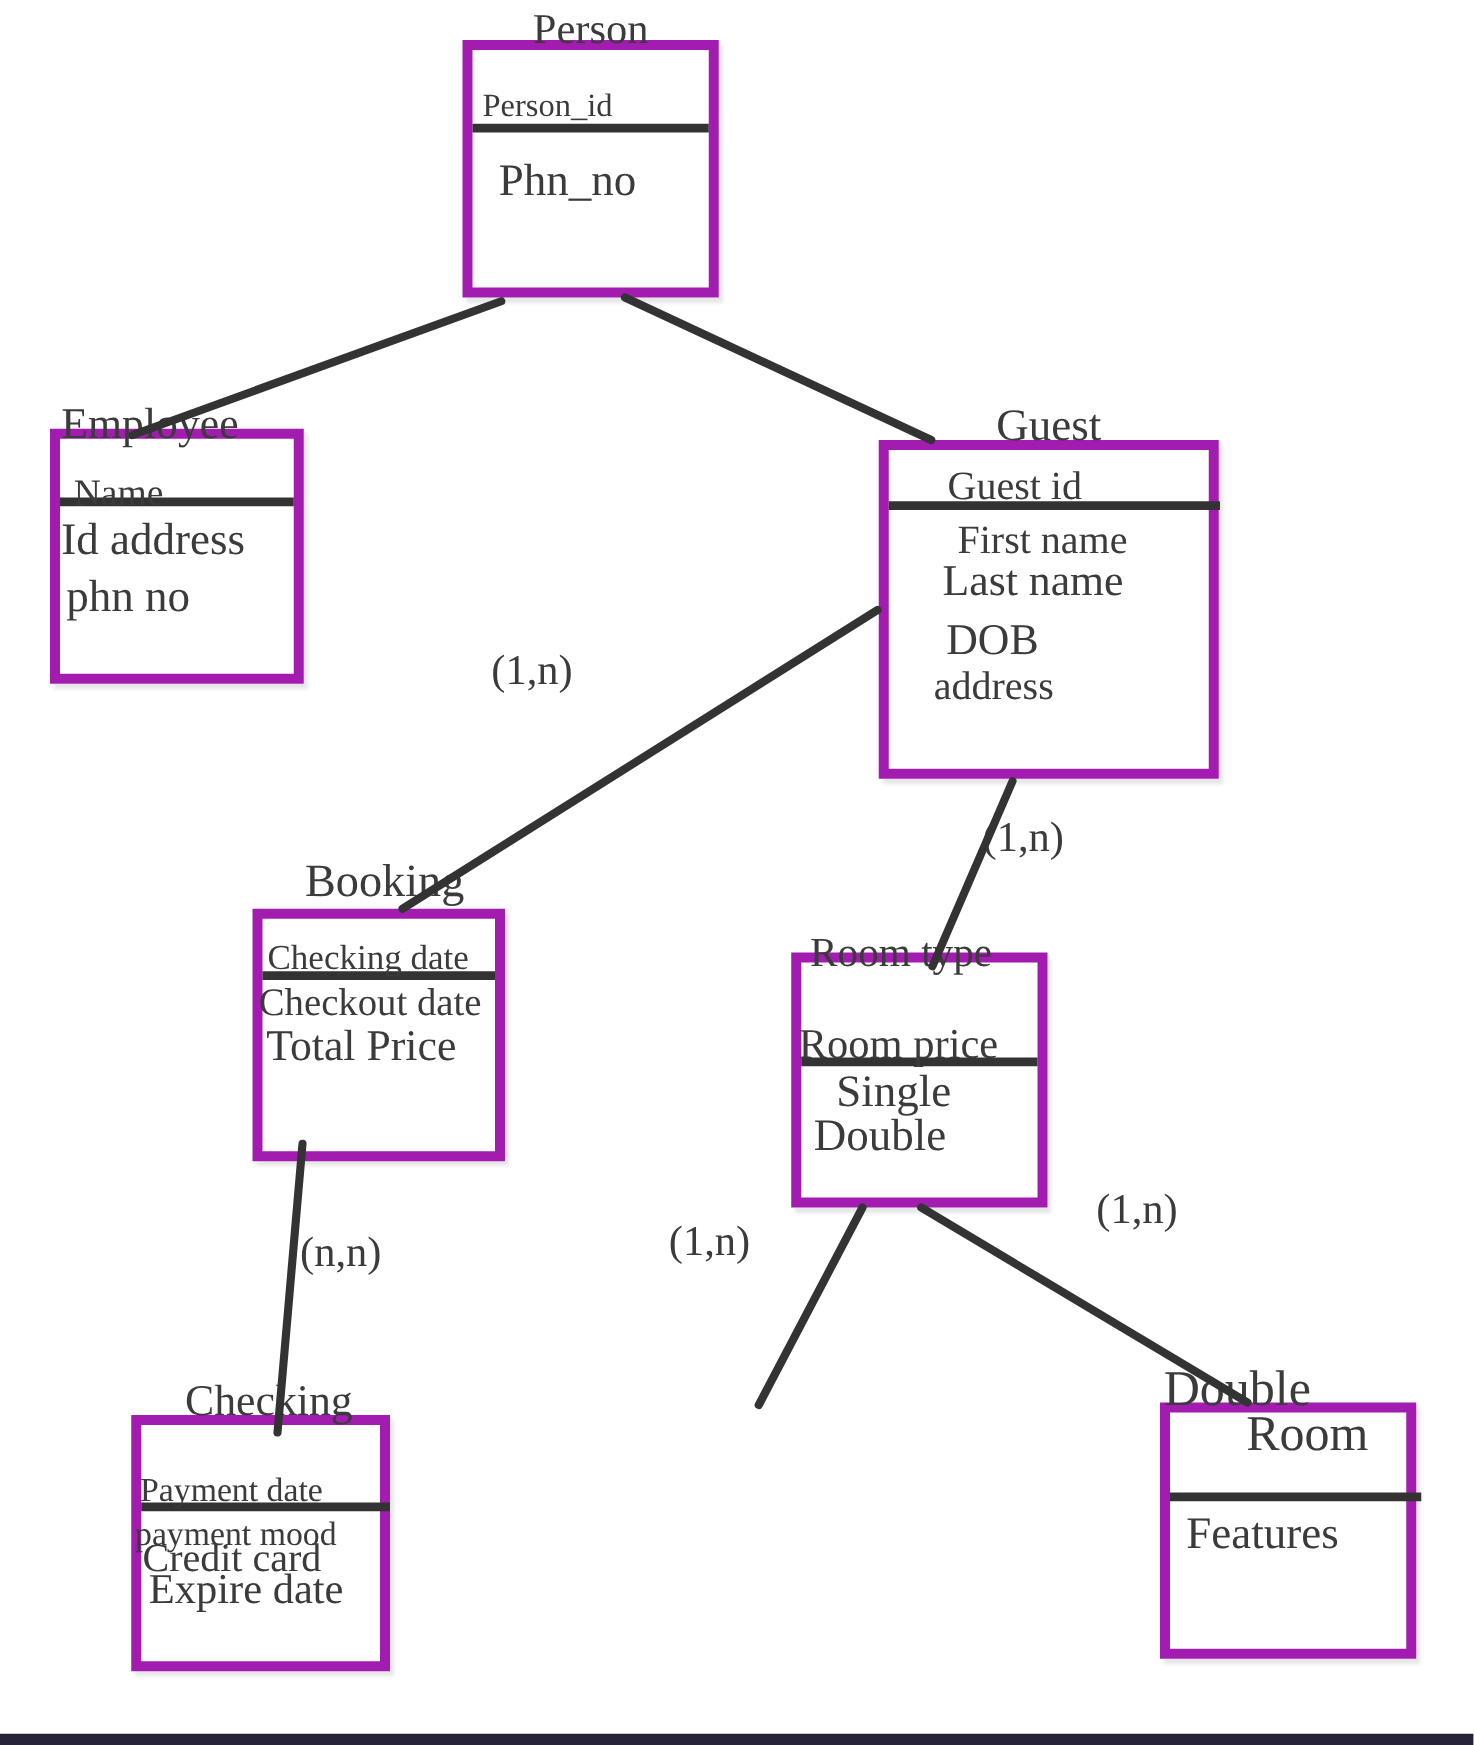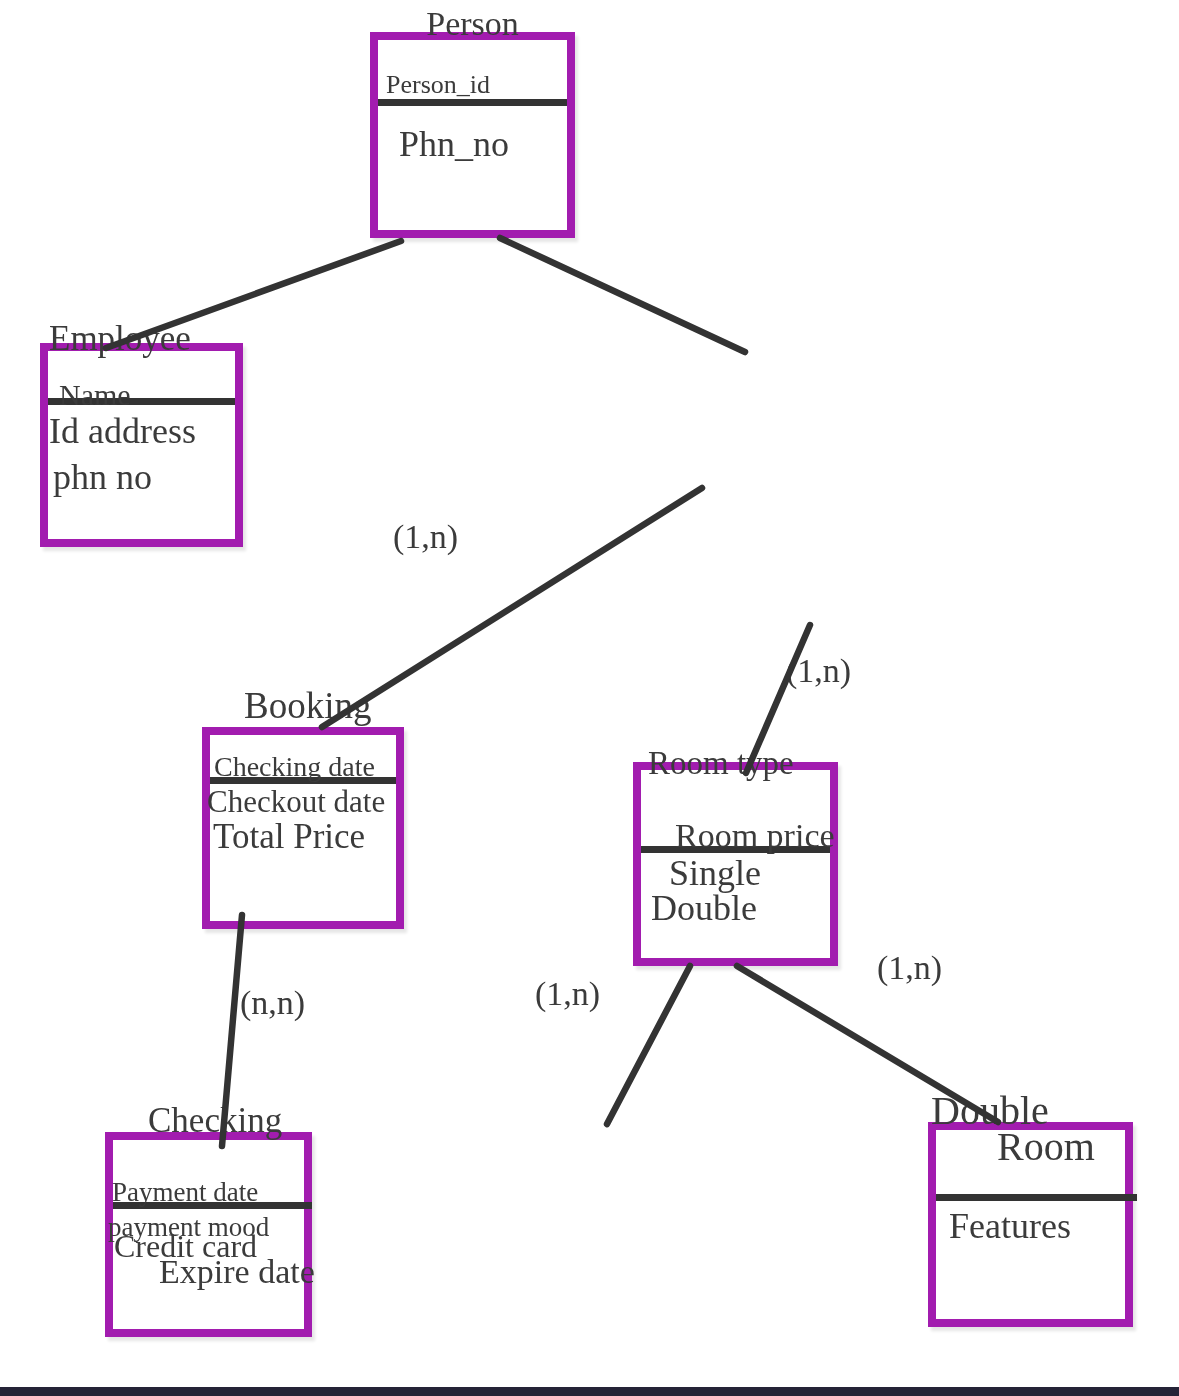--- a/index.html
+++ b/index.html
@@ -31,44 +31,53 @@
   </div>
 
   <div class="entity" style="left:40px;top:343px;width:203px;height:204px;">
     <div class="e-title" style="left:1px;top:-30px;font-size:35px;">Employee</div>
     <div class="e-divider" style="top:47px;"></div>
     <div class="e-attr" style="left:11px;top:28px;font-size:30px;">Name</div>
     <div class="e-attr" style="left:1px;top:62px;font-size:36px;">Id address</div>
     <div class="e-attr" style="left:5px;top:108px;font-size:36px;">phn no</div>
   </div>
 
+  <div class="entity" style="left:703px;top:352px;width:272px;height:271px;">
+    <div class="e-title" style="left:50%;transform:translateX(-50%);top:-38px;font-size:36px;">Guest</div>
+    <div class="e-divider" style="top:41px;right:-9px;"></div>
+    <div class="e-attr" style="left:47px;top:12px;font-size:32px;">Guest id</div>
+    <div class="e-attr" style="left:55px;top:55px;font-size:32px;">First name</div>
+    <div class="e-attr" style="left:43px;top:87px;font-size:35px;">Last name</div>
+    <div class="e-attr" style="left:46px;top:134px;font-size:35px;">DOB</div>
+    <div class="e-attr" style="left:36px;top:172px;font-size:32px;">address</div>
+  </div>
 
   <div class="entity" style="left:202px;top:727px;width:202px;height:202px;">
     <div class="e-title" style="left:34px;top:-48px;font-size:37px;">Booking</div>
     <div class="e-divider" style="top:42px;"></div>
     <div class="e-attr" style="left:4px;top:17px;font-size:28px;">Checking date</div>
     <div class="e-attr" style="left:-3px;top:51px;font-size:31px;">Checkout date</div>
     <div class="e-attr" style="left:3px;top:84px;font-size:35px;">Total Price</div>
   </div>
 
   <div class="entity" style="left:633px;top:762px;width:205px;height:204px;">
     <div class="e-title" style="left:7px;top:-23px;font-size:33px;">Room type</div>
     <div class="e-divider" style="top:76px;"></div>
-    <div class="e-attr" style="left:-2px;top:48px;font-size:34px;margin-left:36px;">Room price</div>
+    <div class="e-attr" style="left:-2px;top:48px;font-size:34px;">Room price</div>
     <div class="e-attr" style="left:28px;top:85px;font-size:36px;">Single</div>
     <div class="e-attr" style="left:10px;top:120px;font-size:36px;">Double</div>
   </div>
 
   <div class="entity" style="left:105px;top:1132px;width:207px;height:205px;">
     <div class="e-title" style="left:35px;top:-37px;font-size:35px;">Checking</div>
     <div class="e-divider" style="top:62px;right:-8px;"></div>
     <div class="e-attr" style="left:-1px;top:38px;font-size:27px;">Payment date</div>
     <div class="e-attr" style="left:-5px;top:73px;font-size:27px;">payment mood</div>
     <div class="e-attr" style="left:1px;top:90px;font-size:32px;">Credit card</div>
-    <div class="e-attr" style="left:6px;top:114px;font-size:34px;margin-left:40px;">Expire date</div>
+    <div class="e-attr" style="left:6px;top:114px;font-size:34px;">Expire date</div>
   </div>
 
 
   <div class="entity" style="left:928px;top:1122px;width:205px;height:205px;">
     <div class="e-title" style="left:-5px;top:-39px;font-size:40px;">Double</div>
     <div class="e-title" style="left:61px;top:-3px;font-size:40px;">Room</div>
     <div class="e-divider" style="top:64px;right:-12px;"></div>
     <div class="e-attr" style="left:13px;top:78px;font-size:36px;">Features</div>
   </div>
 

